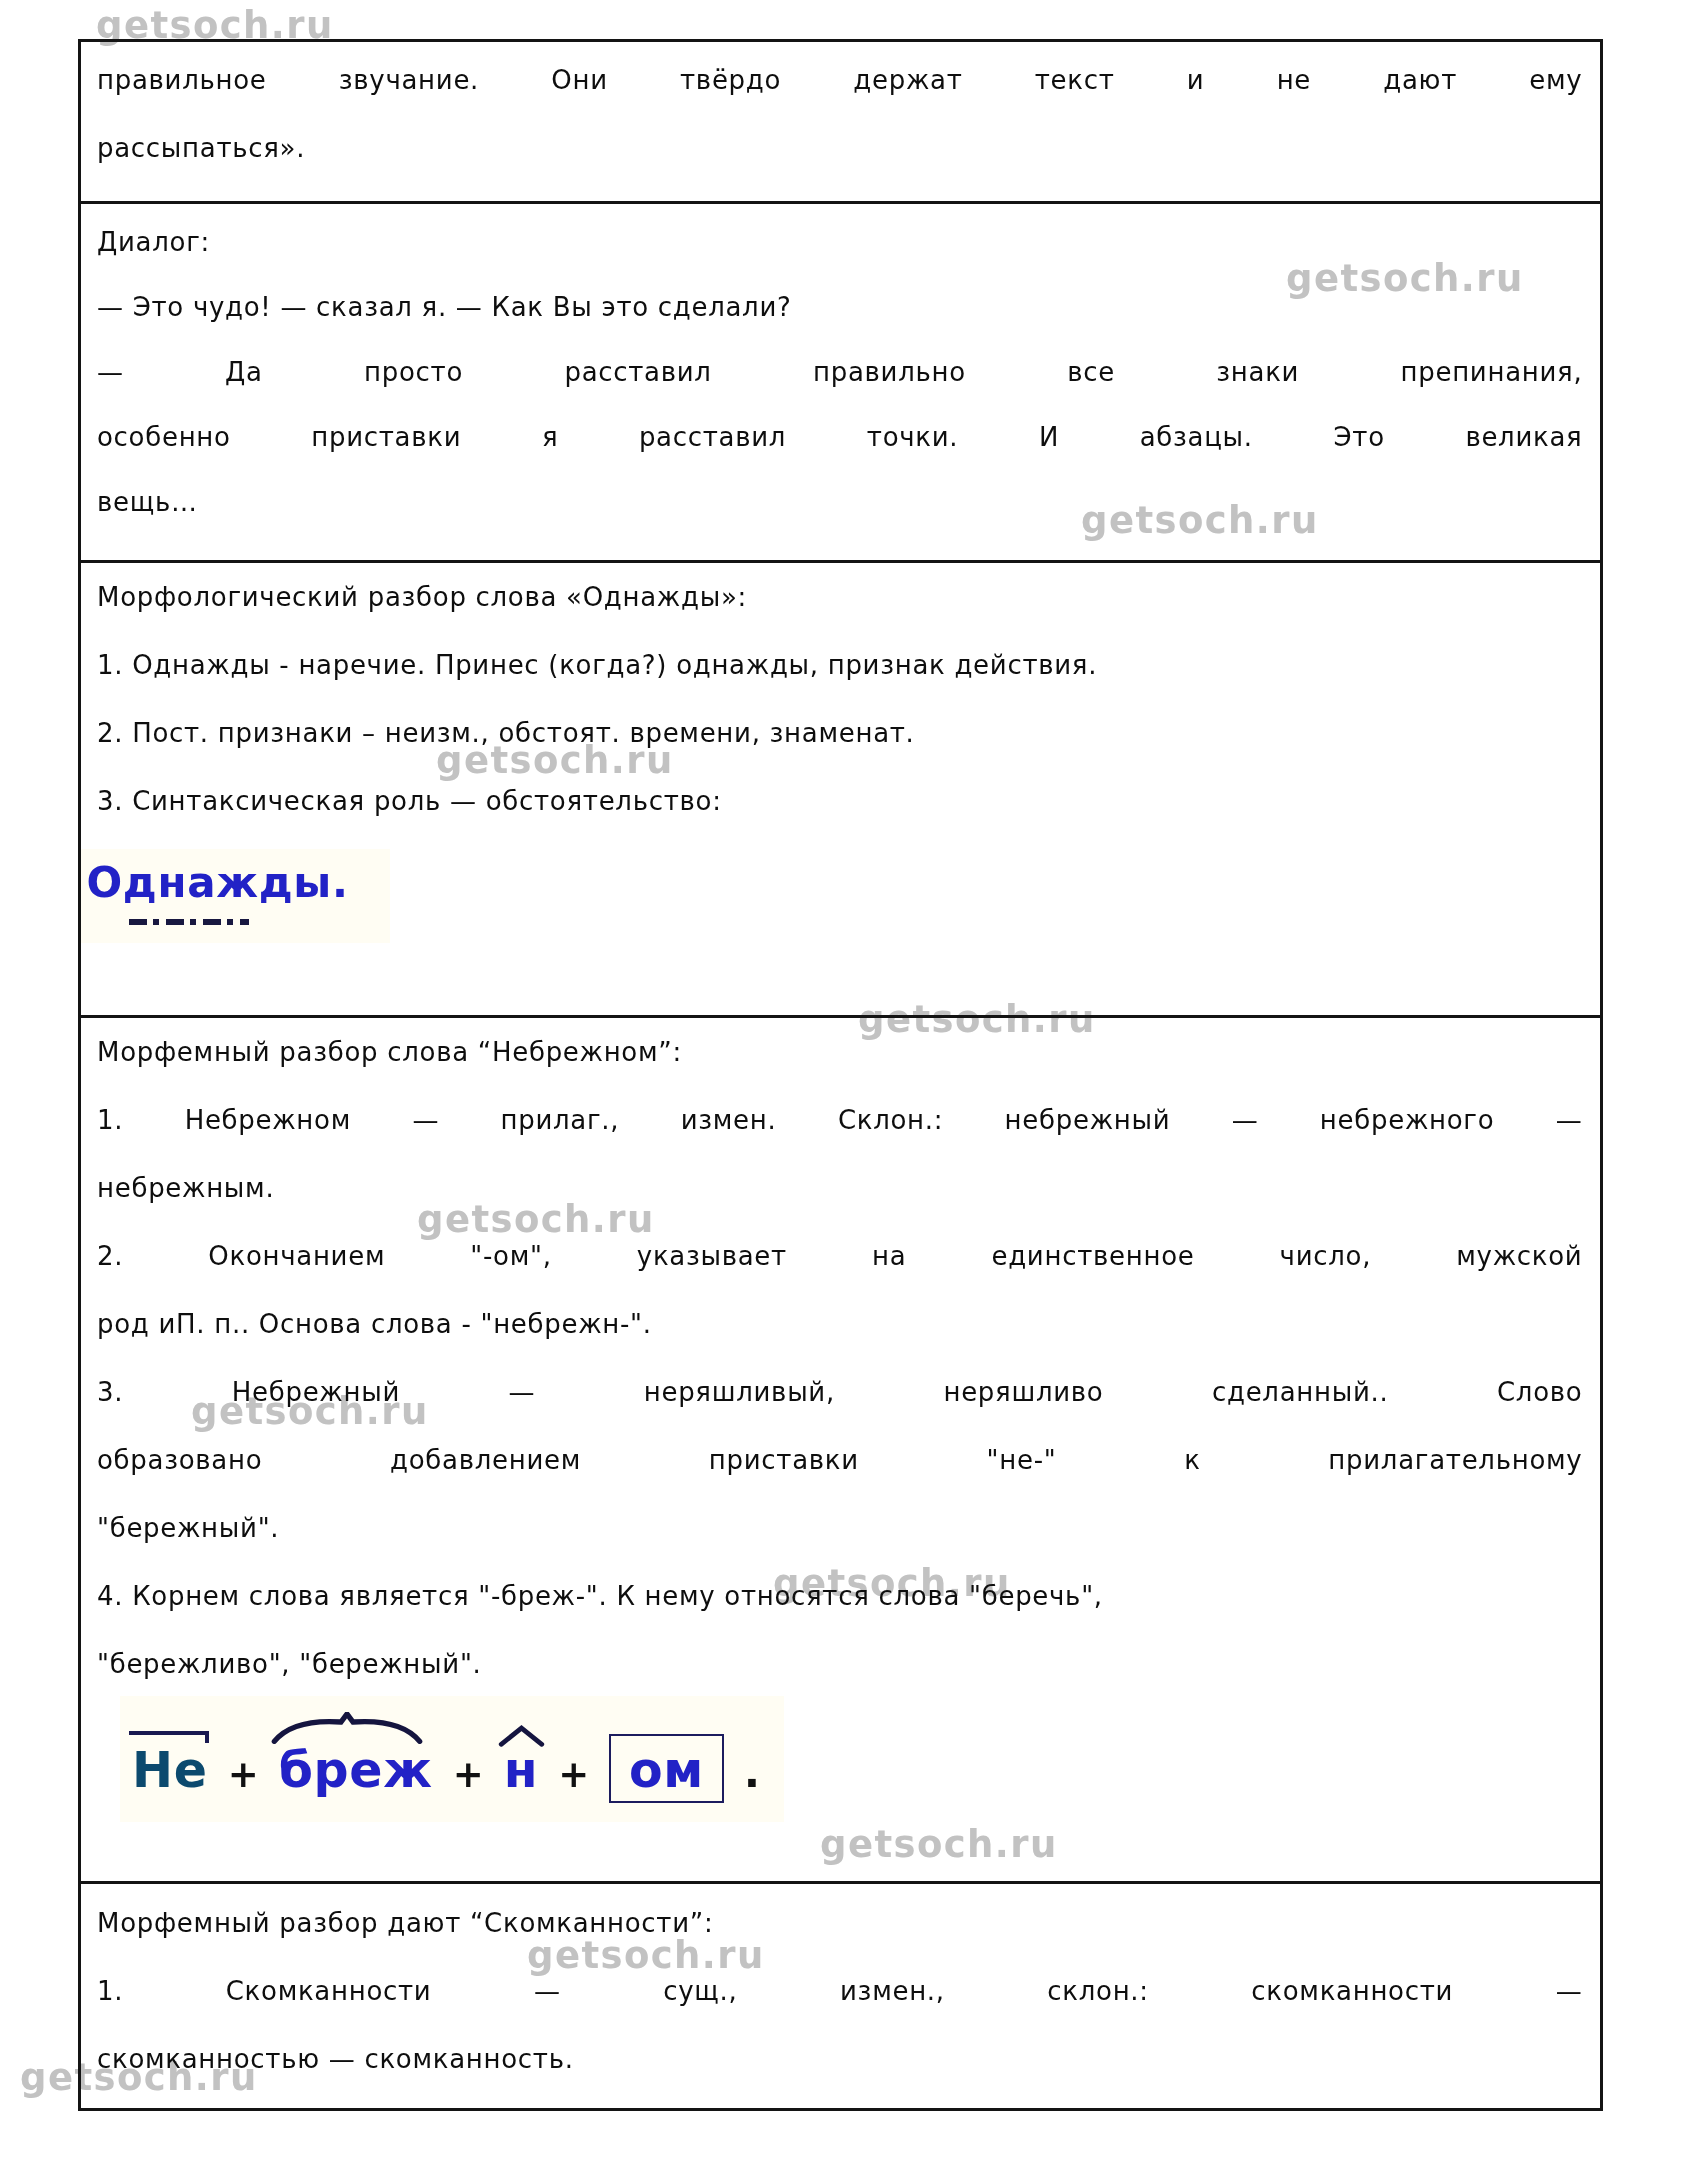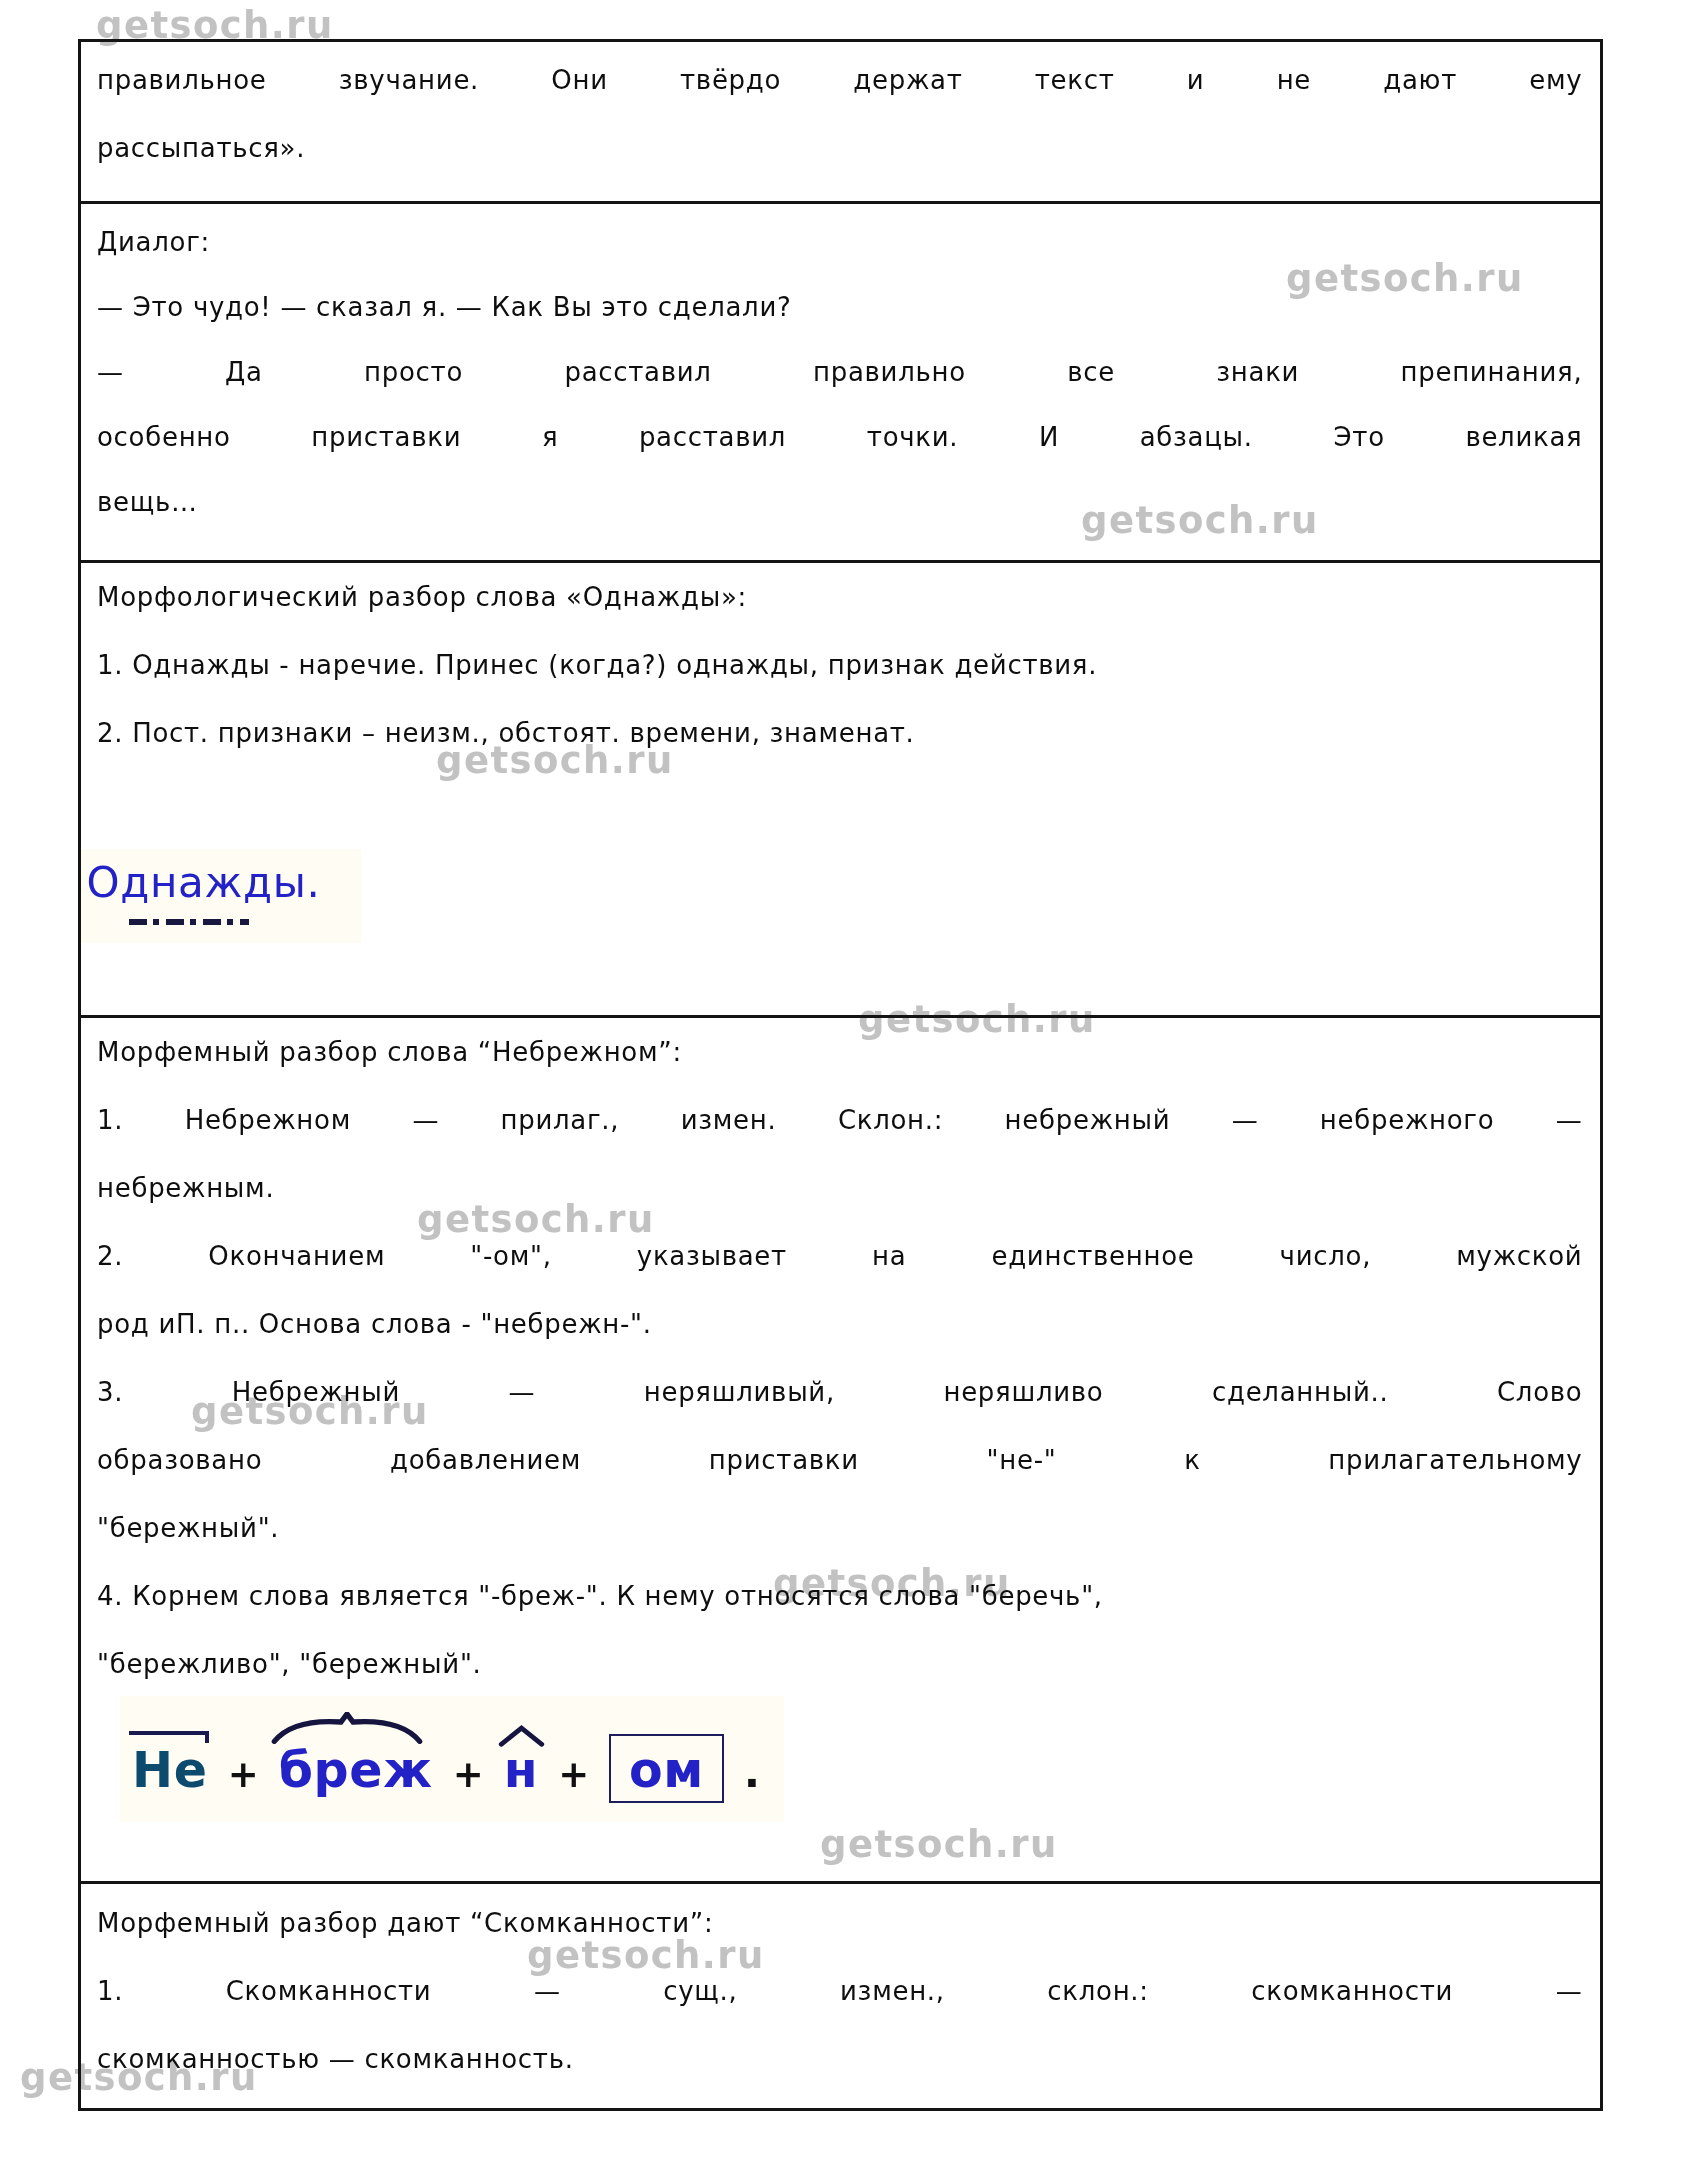--- a/index.html
+++ b/index.html
@@ -29,21 +29,21 @@
     letter-spacing:0.7px;white-space:nowrap;overflow:visible;
   }
   .r1 .line{line-height:65px;height:65px;}
   .line.j{white-space:normal;text-align:justify;text-align-last:justify;}
   
   .fig{position:absolute;}
   .fig-odnazhdy{
     left:0px;top:286px;background:#fffdf3;padding:10.8px 41px 17.6px 5.4px;
   }
   .od-word{
-    font-size:42px;font-weight:normal;line-height:1.1;letter-spacing:0.7px;
+    font-size:42px;font-weight:bold;line-height:1.1;letter-spacing:0.7px;
     font-family:"DejaVu Sans", sans-serif;
   }
   .od-underline{
     width:120px;height:6px;margin:13.5px 0 0 43px;
     background:repeating-linear-gradient(to right,
       #181840 0 17.6px, rgba(0,0,0,0) 17.6px 24px,
       #181840 24px 30px, rgba(0,0,0,0) 30px 37px);
   }
   
   .fig-morpheme{
@@ -96,20 +96,21 @@
       <div class="line">— Это чудо! — сказал я. — Как Вы это сделали?</div>
       <div class="line j">— Да просто расставил правильно все знаки препинания,</div>
       <div class="line j">особенно приставки я расставил точки. И абзацы. Это великая</div>
       <div class="line">вещь…</div>
     </section>
 
   <section class="row r2">
     <div class="line">Морфологический разбор слова «Однажды»:</div>
       <div class="line">1. Однажды - наречие. Принес (когда?) однажды, признак действия.</div>
       <div class="line">2. Пост. признаки – неизм., обстоят. времени, знаменат.</div>
+      <div class="line">3. Синтаксическая роль — обстоятельство:</div>
       <div class="fig fig-odnazhdy">
       <div class="od-word" style="color: rgb(34, 34, 198);">Однажды.</div>
       <div class="od-underline"></div>
     </div>
   </section>
 
   <section class="row r3">
     <div class="line">Морфемный разбор слова “Небрежном”:</div>
       <div class="line j">1. Небрежном — прилаг., измен. Склон.: небрежный — небрежного —</div>
       <div class="line">небрежным.</div>

